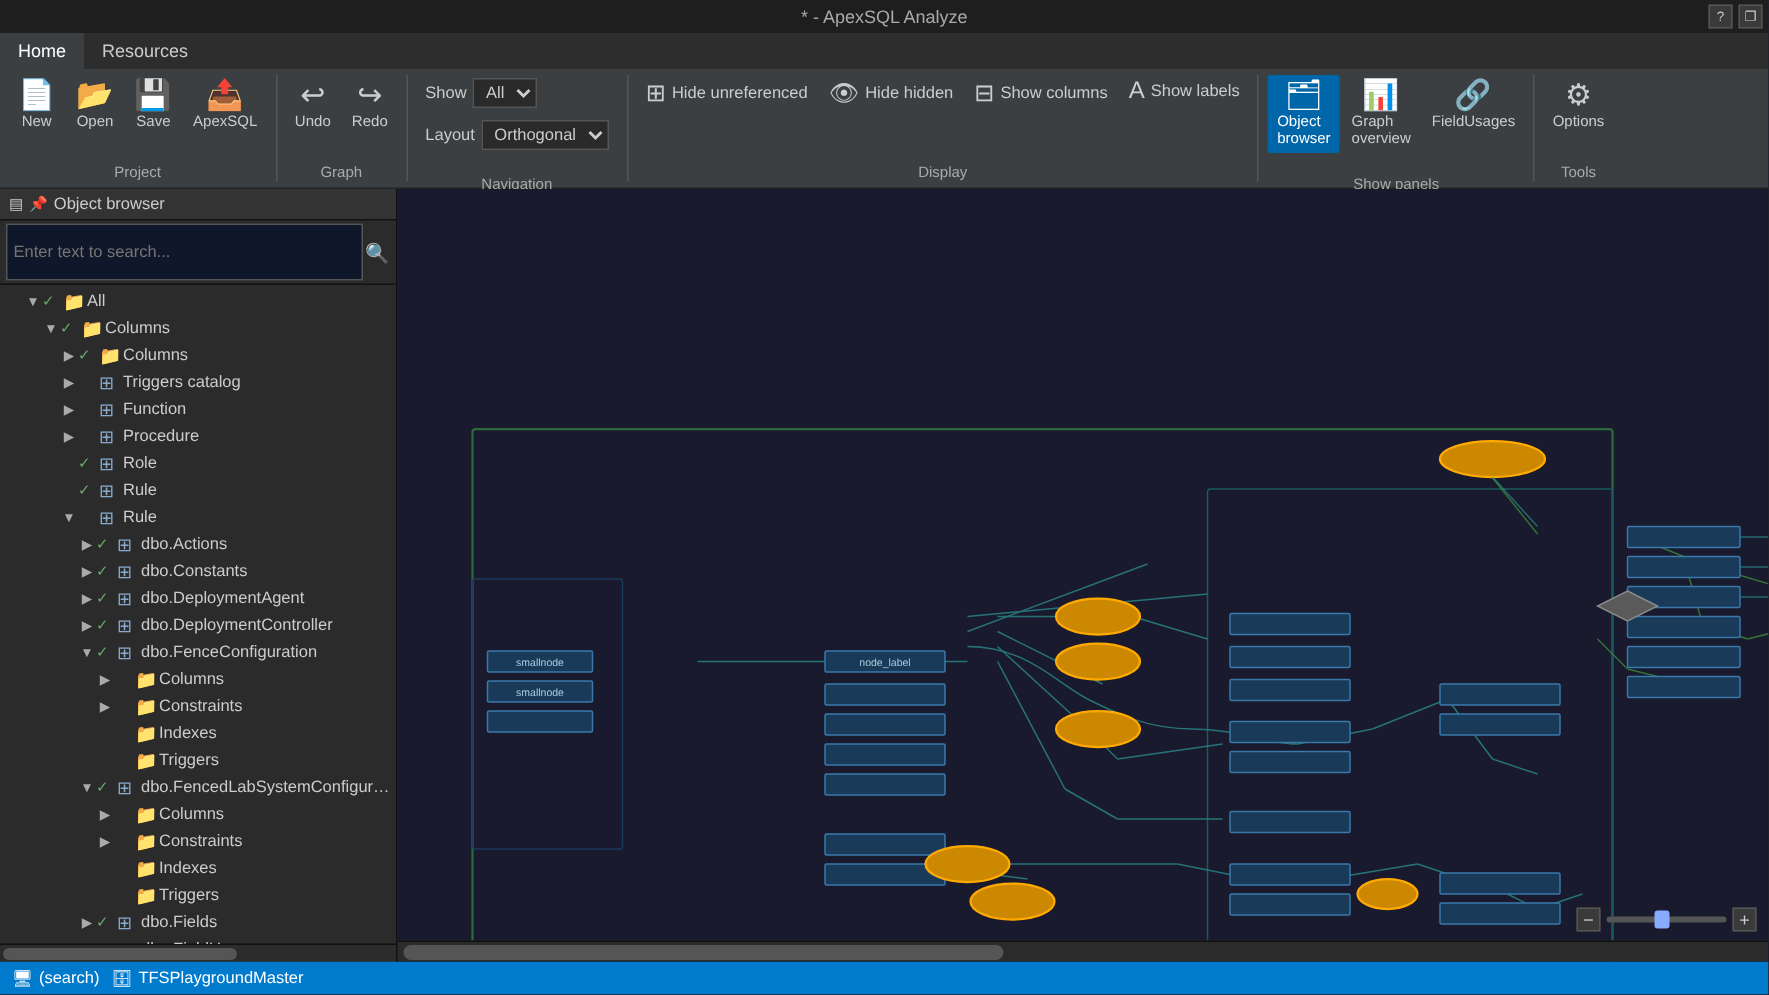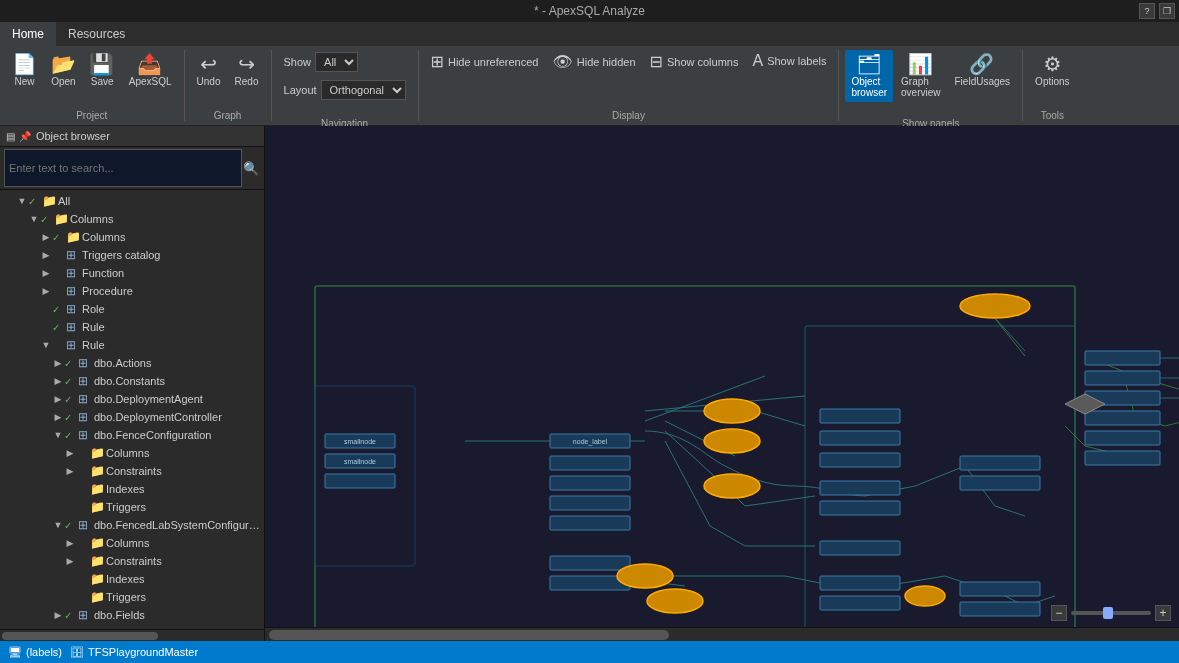--- a/index.html
+++ b/index.html
@@ -845,19 +845,19 @@
 
     <div id="graph-hscroll">
       <div id="graph-hscroll-thumb"></div>
     </div>
   </div>
 </div>
 
 <div id="status-bar">
   <div class="status-item">
     <span>🖥</span>
-    <span>(labels)</span>
+    <span>(search)</span>
   </div>
   <div class="status-item">
     <span>🗄</span>
     <span>TFSPlaygroundMaster</span>
   </div>
 </div>
 
 </body></html>

